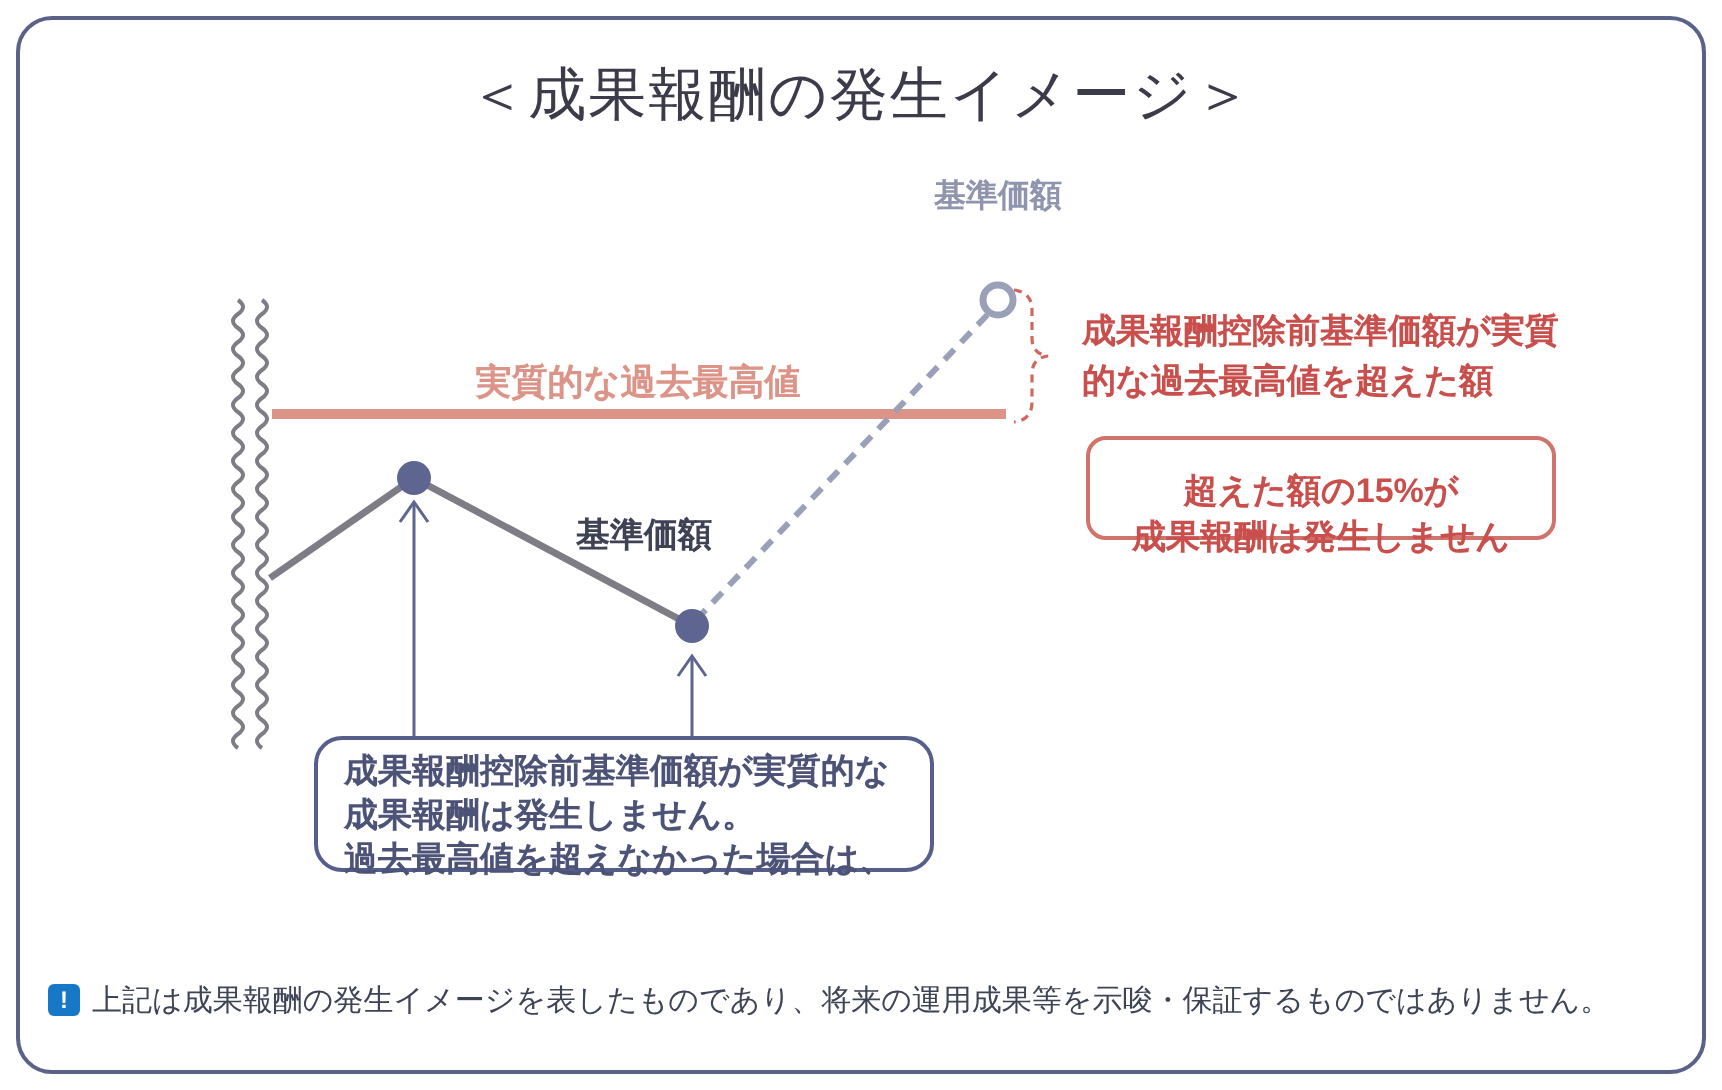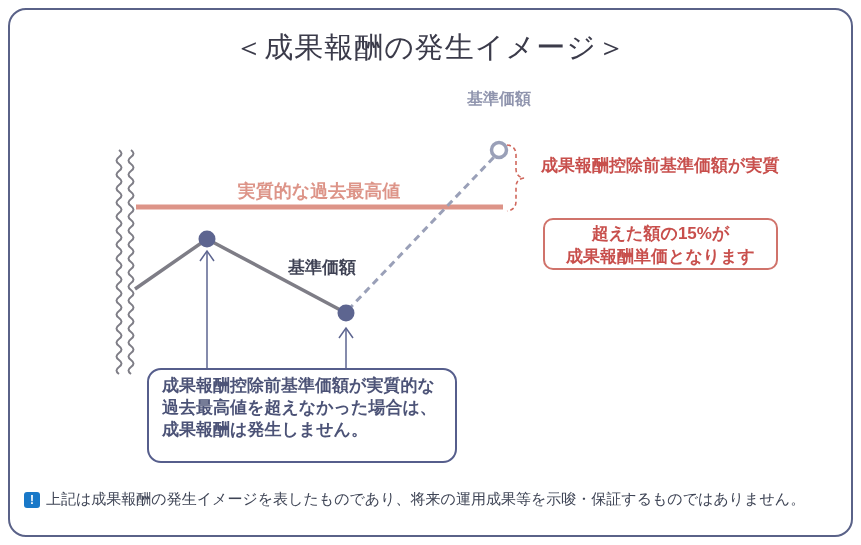--- a/index.html
+++ b/index.html
@@ -53,25 +53,25 @@
     color: #c84f4c;
   }
   .fee-rate-box {
     left: 543px; top: 218px; width: 235px; height: 52px;
     border: 2px solid #d0736b;
     border-radius: 10px;
     background: #ffffff;
     text-align: center;
     font-size: 17px; font-weight: bold;
     line-height: 23px;
-    padding-top: 2px;
+    padding-top: 14px;
     color: #c84f4c;
   }
   .no-fee-box {
-    left: 147px; top: 368px; width: 310px; height: 95px;
+    left: 157px; top: 368px; width: 310px; height: 68px;
     border: 2px solid #565e8c;
     border-radius: 14px;
     background: #ffffff;
     font-size: 17px; font-weight: bold;
     line-height: 22px;
     padding: 5px 0 0 13px;
     color: #4c5377;
     white-space: nowrap;
   }
   .footnote {
@@ -86,21 +86,21 @@
     width: 16px; height: 16px;
     margin: 1px 6px 0 0;
     background: #1878c8;
     border-radius: 3px;
     color: #ffffff;
     font-weight: bold;
     font-size: 12px;
     line-height: 16px;
     text-align: center;
   }
-  .footnote .note-text { white-space: nowrap; font-family: Liberation Mono, monospace; }
+  .footnote .note-text { white-space: nowrap; }
 </style>
 </head>
 <body>
 
 <div class="frame"></div>
 
 <div class="abs title">＜成果報酬の発生イメージ＞</div>
 
 <svg class="abs chart-svg" width="861" height="545" viewBox="0 0 861 545" xmlns="http://www.w3.org/2000/svg">
 
@@ -132,29 +132,30 @@
 <div class="abs pre-fee-label">
   <div>基準価額</div>
 </div>
 
 <div class="abs past-high-label">実質的な過去最高値</div>
 
 <div class="abs nav-label">基準価額</div>
 
 <div class="abs excess-note">
   <div>成果報酬控除前基準価額が実質</div>
+  <div>的な過去最高値を超えた額</div>
 </div>
 
 <div class="abs fee-rate-box">
   <div>超えた額の15%が</div>
-  <div>成果報酬単価となります</div>
+  <div>成果報酬は発生しません</div>
 </div>
 
 <div class="abs no-fee-box">
   <div>成果報酬控除前基準価額が実質的な</div>
+  <div>成果報酬は発生しません。</div>
   <div>過去最高値を超えなかった場合は、</div>
-  <div>成果報酬は発生しません。</div>
 </div>
 
 <div class="abs footnote">
   <span class="warn-icon">!</span>
   <span class="note-text">上記は成果報酬の発生イメージを表したものであり、将来の運用成果等を示唆・保証するものではありません。</span>
 </div>
 
 </body></html>

